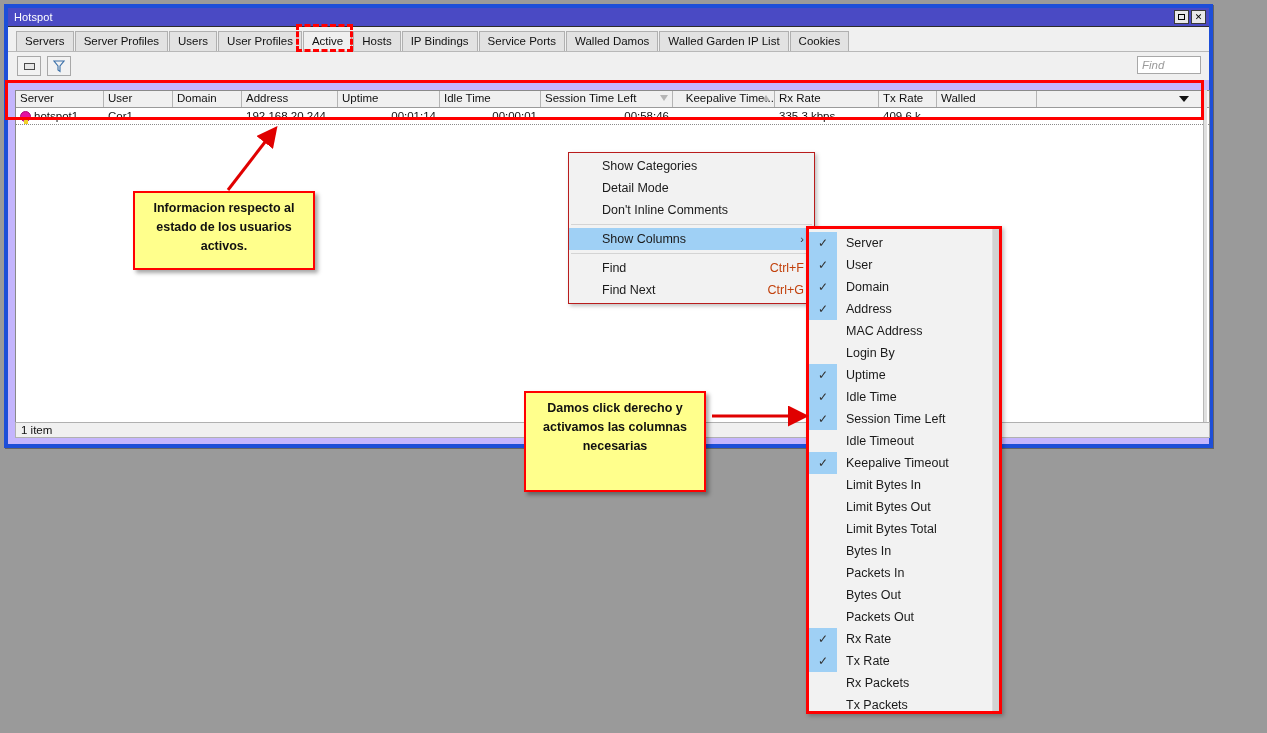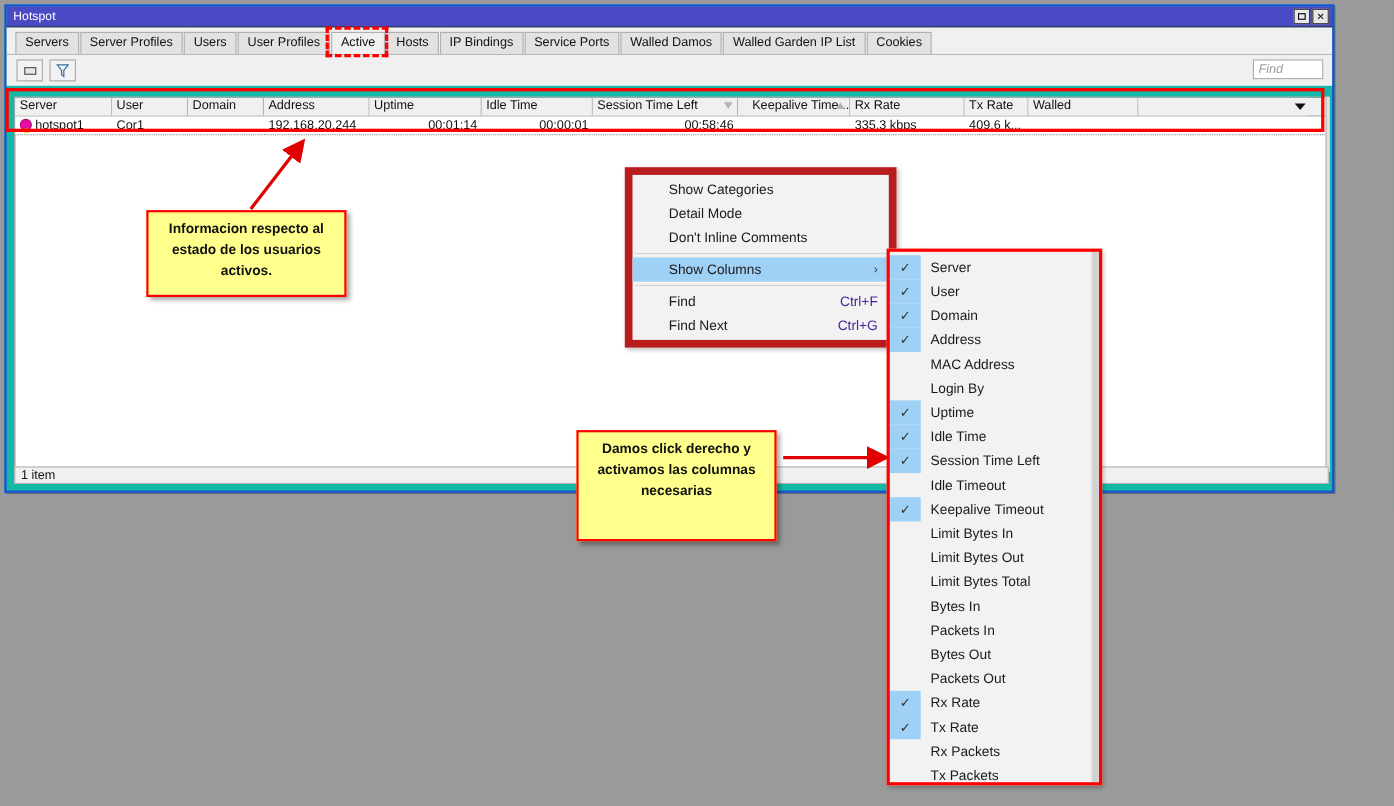--- a/index.html
+++ b/index.html
@@ -16,22 +16,22 @@
     background: #9a9a9a;
   }
 
   
   #window {
     position: absolute;
     left: 4px;
     top: 4px;
     width: 1209px;
     height: 444px;
-    background: #14b8a6;
-    border: 2px solid #1d4ed8;
+    background: #c4b5fd;
+    border: 4px solid #1d4ed8;
     box-sizing: border-box;
     box-shadow: 1px 1px 0 rgba(0,0,0,0.35);
   }
   #titlebar {
     height: 19px;
     background: #4a4ac4;
     color: #ffffff;
     font-size: 11px;
     line-height: 19px;
     padding-left: 6px;
@@ -279,21 +279,21 @@
     border-left: 1px solid #b8b8b8;
   }
 
   
   #ctxmenu {
     position: absolute;
     left: 568px;
     top: 152px;
     width: 247px;
     background: #f2f2f2;
-    border: 7px solid #b91c1c;
+    border: 1px solid #b91c1c;
     box-sizing: border-box;
     box-shadow: 2px 2px 4px rgba(0,0,0,0.25);
     padding: 2px 0;
     z-index: 10;
   }
   .ctx-item {
     height: 22px;
     display: flex;
     align-items: center;
     font-size: 12.5px;
@@ -303,21 +303,21 @@
     cursor: pointer;
     position: relative;
     box-sizing: border-box;
   }
   .ctx-item.sel {
     background: #9fd0f5;
   }
   .ctx-accel {
     margin-left: auto;
     font-size: 12.5px;
-    color: #4c1d95;
+    color: #c2410c;
   }
   .ctx-arrow {
     position: absolute;
     right: 10px;
     font-size: 11px;
     color: #333;
   }
   .ctx-sep {
     height: 1px;
     background: #d4d4d4;

